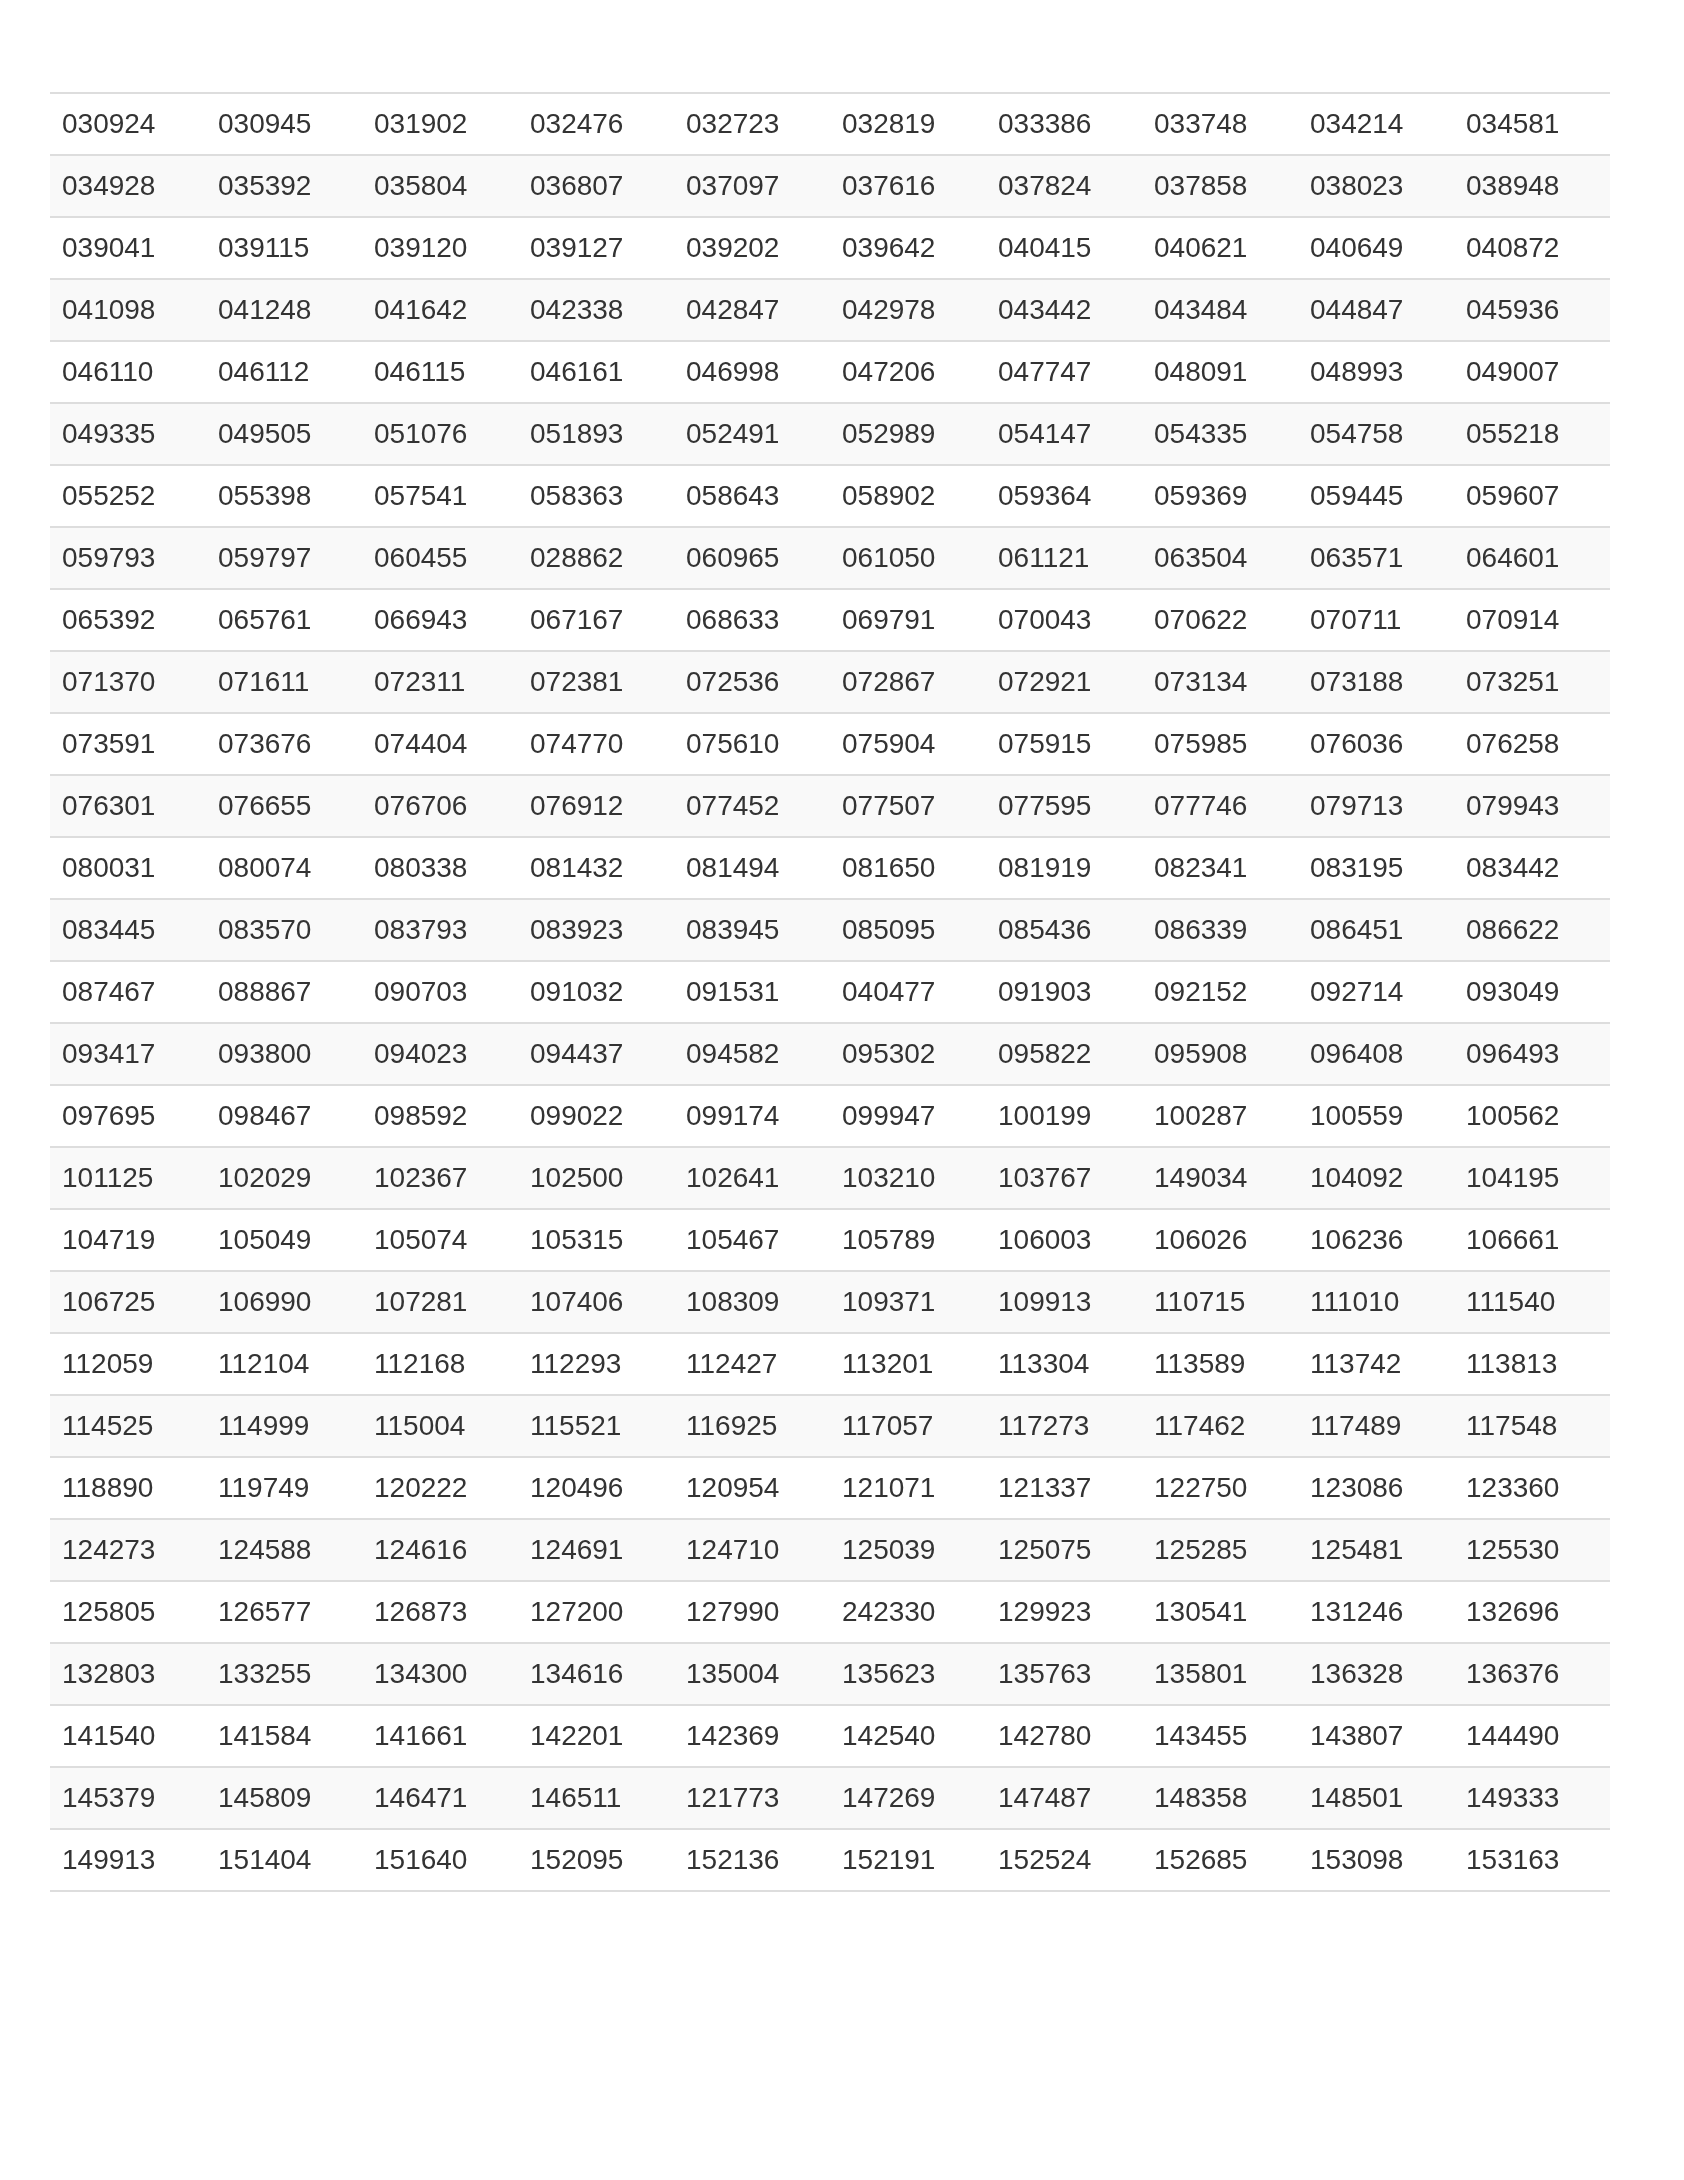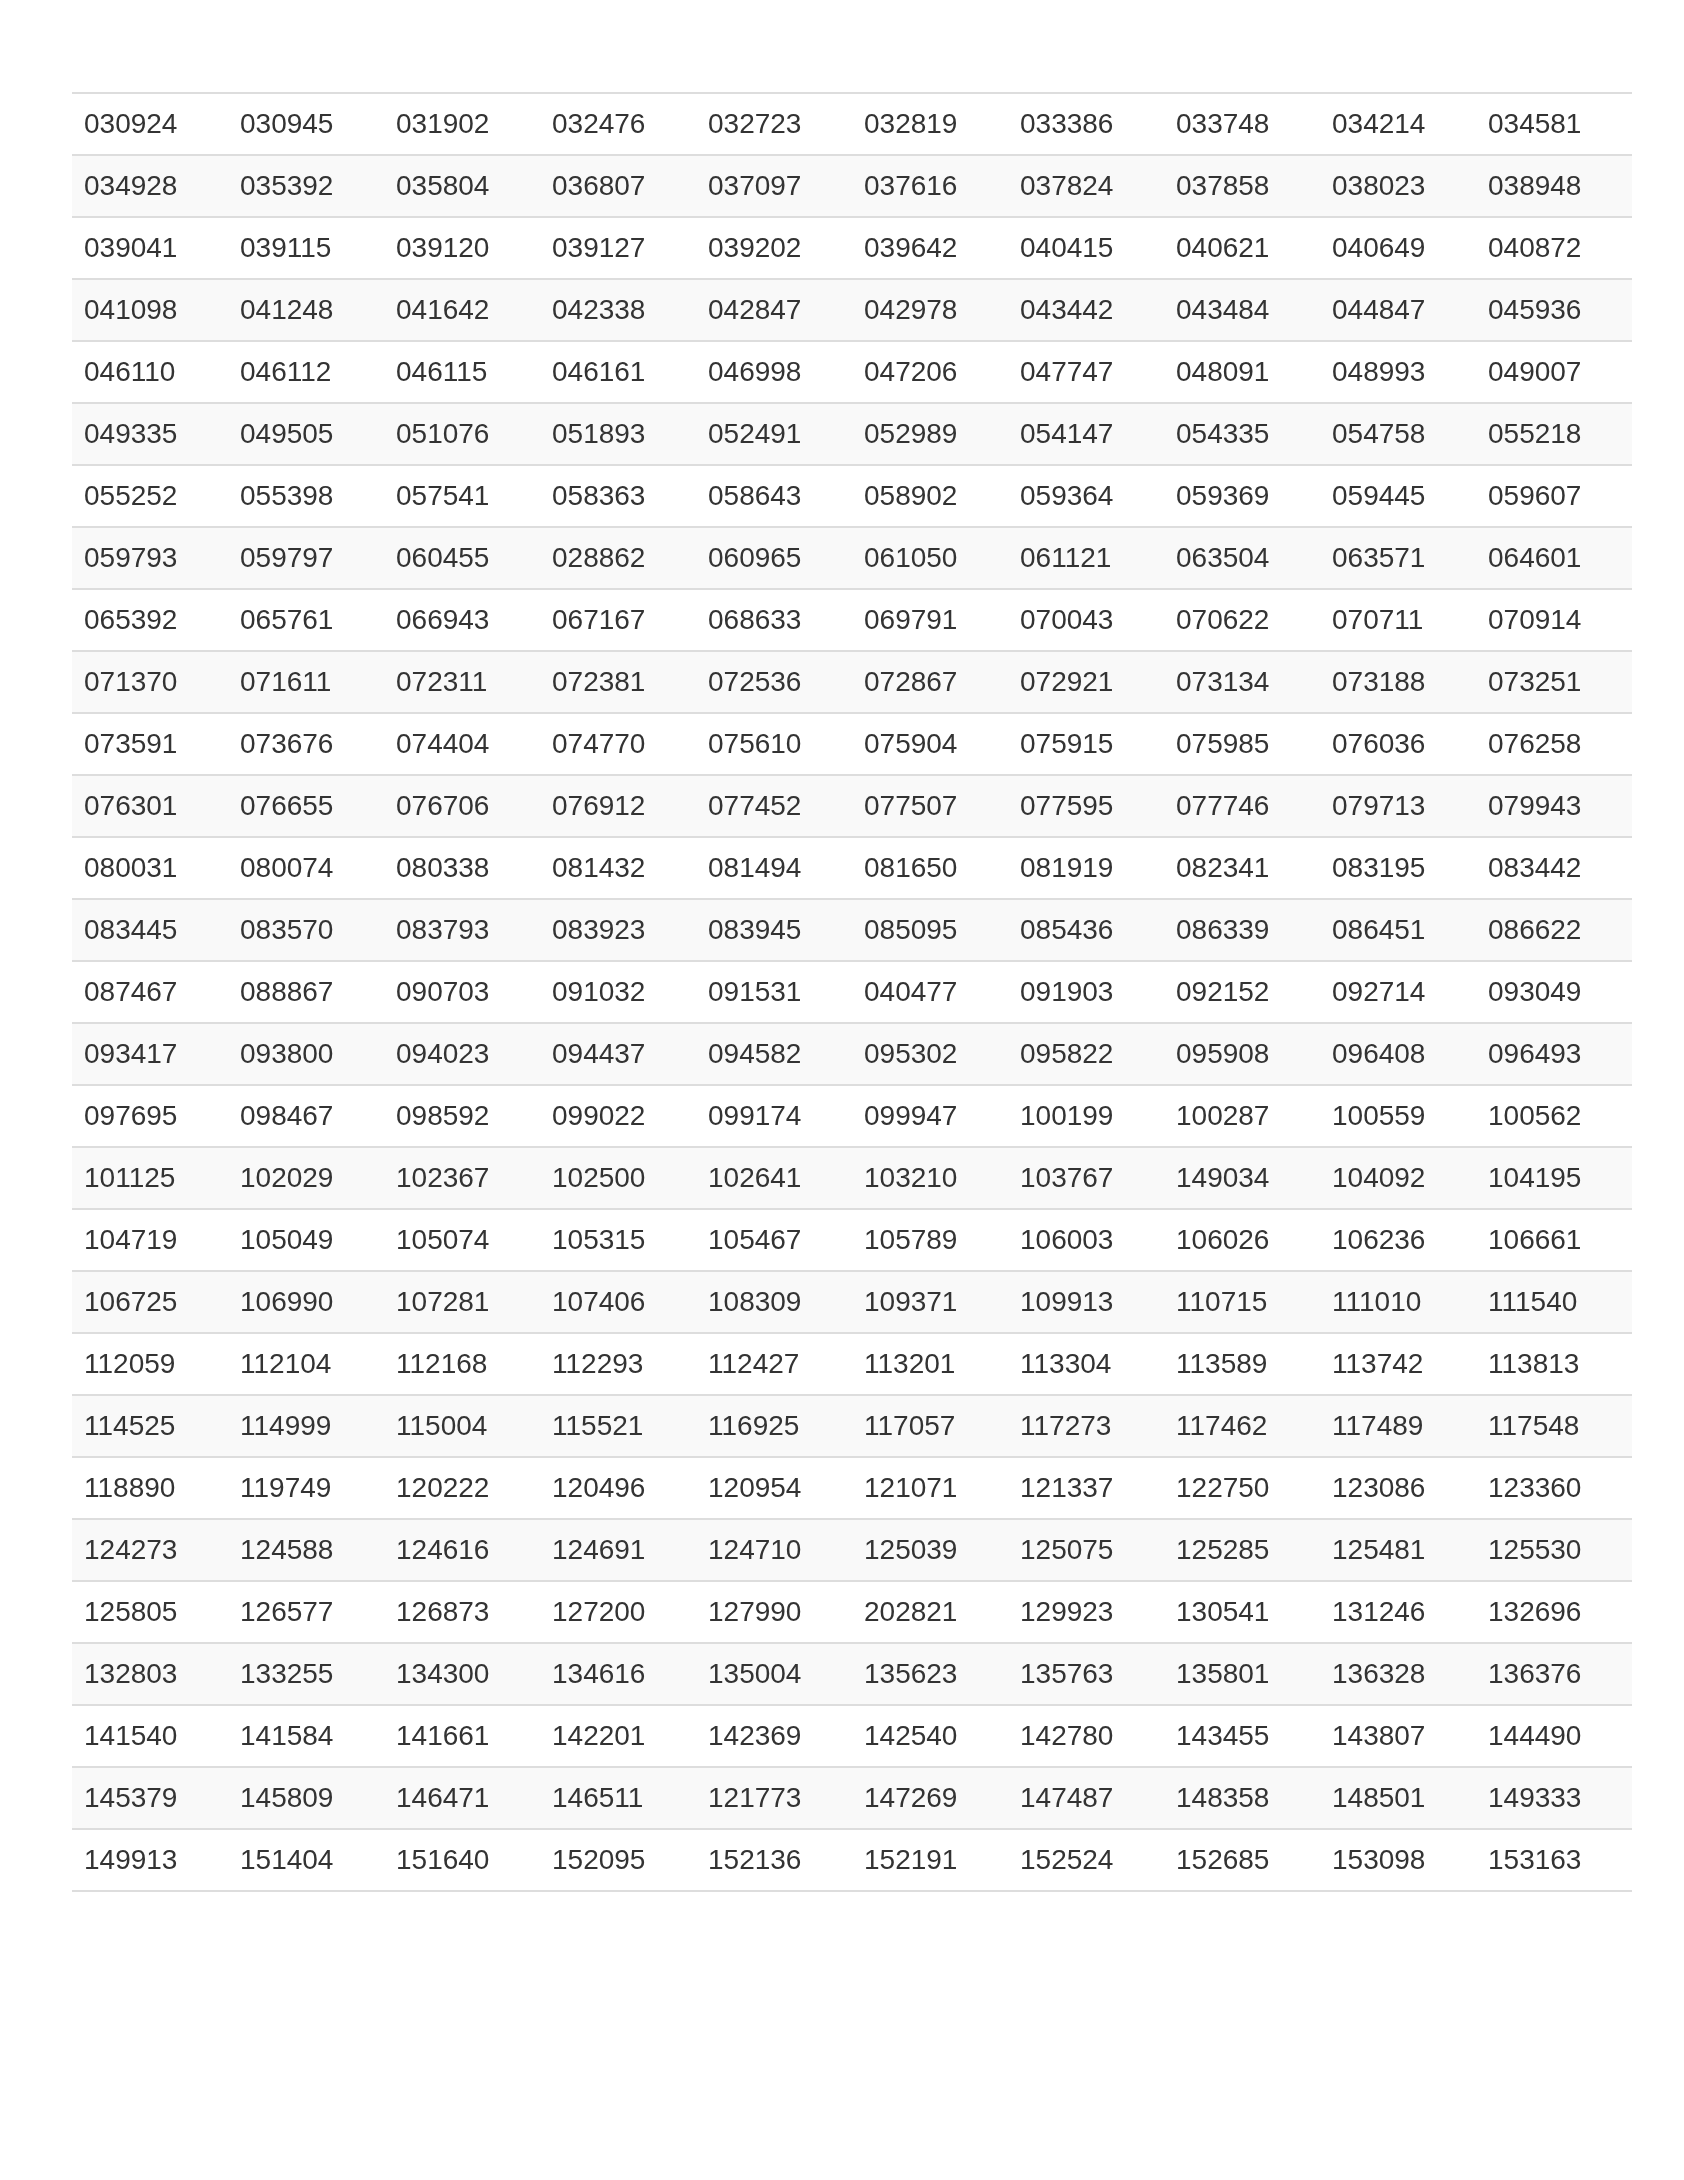--- a/index.html
+++ b/index.html
@@ -1,21 +1,21 @@
 <!DOCTYPE html>
 <html style="font-size:13.6px"><head>
   <meta charset="utf-8">
   <style>
     html, body { margin: 0; padding: 0; background: #ffffff; }
     body {
       width: 1685px; height: 2181px; position: relative; overflow: hidden;
       font-family: "Liberation Sans", sans-serif; color: #333333;
     }
     .table-wrap {
-      position: absolute; left: 72px; top: 92px; width: 1560px;
+      position: absolute; left: 50px; top: 92px; width: 1560px;
     }
     table {
       width: 100%; border-collapse: collapse; table-layout: fixed;
       font-size: 28px;
     }
     td {
       height: 62px; padding: 0 0 0 12px; box-sizing: border-box;
       border-top: 2.6px solid #dddddd; vertical-align: middle;
       line-height: 1; white-space: nowrap;
     }
@@ -315,21 +315,21 @@
           <td>125285</td>
           <td>125481</td>
           <td>125530</td>
         </tr>
         <tr>
           <td>125805</td>
           <td>126577</td>
           <td>126873</td>
           <td>127200</td>
           <td>127990</td>
-          <td>202821</td>
+          <td>242330</td>
           <td>129923</td>
           <td>130541</td>
           <td>131246</td>
           <td>132696</td>
         </tr>
         <tr>
           <td>132803</td>
           <td>133255</td>
           <td>134300</td>
           <td>134616</td>

